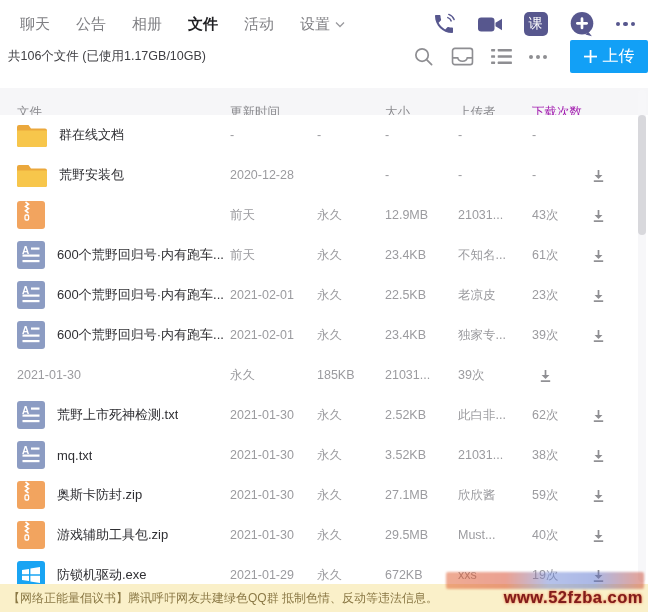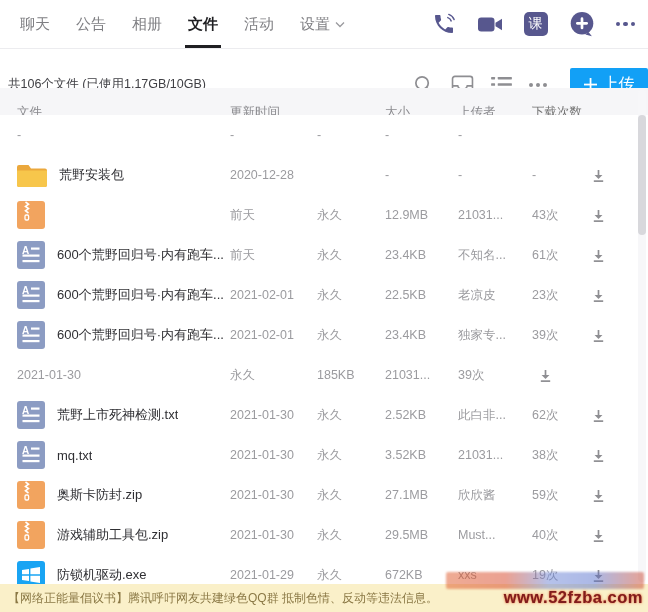--- a/index.html
+++ b/index.html
@@ -19,21 +19,21 @@
     bottom:0;width:36px;height:3px;background:#1F1F22;}
   .tab .caret{margin-left:5px;display:inline-flex;}
   .nav-actions{margin-left:auto;display:flex;align-items:center;gap:21px;padding-right:13px;}
   .nav-ico{display:inline-flex;align-items:center;justify-content:center;cursor:pointer;}
   .badge-course{width:24px;height:24px;border-radius:5px;background:#57578E;color:#fff;
     font-size:14px;display:flex;align-items:center;justify-content:center;}
   .dots{display:flex;gap:3px;align-items:center;}
   .dots i{width:4.5px;height:4.5px;border-radius:50%;background:#57578E;display:block;}
   .dots.gray i{width:4px;height:4px;background:#8E8E92;}
   
-  .toolbar{position:absolute;top:65px;left:0;width:648px;height:39px;display:flex;
+  .toolbar{position:absolute;top:37px;left:0;width:648px;height:39px;display:flex;
     align-items:center;background:#fff;}
   .summary{padding-left:8px;font-size:12.5px;color:#404045;}
   .tool-actions{margin-left:auto;display:flex;align-items:center;gap:17px;}
   .tool-ico{display:inline-flex;cursor:pointer;}
   .upload-btn{width:78px;height:33px;background:#12A0F6;color:#fff;display:flex;
     align-items:center;justify-content:center;gap:6px;font-size:16px;cursor:pointer;
     border-radius:2px;margin-left:6px;}
   
   .grid{display:grid;grid-template-columns:213px 87px 68px 73px 74px 53px 1fr;
     align-items:center;padding-left:17px;}
@@ -166,25 +166,34 @@
     </div>
   </div>
 </div>
 
 <div class="thead grid" id="thead">
     <div class="cell" style="color: rgb(138, 138, 142);">文件</div>
     <div class="cell" style="color: rgb(138, 138, 142);">更新时间</div>
     <div class="cell" style="color: rgb(138, 138, 142); margin-top: 48px;">过期时间</div>
     <div class="cell" style="color: rgb(138, 138, 142);">大小</div>
     <div class="cell" style="color: rgb(138, 138, 142);">上传者</div>
-    <div class="cell" style="color: #737373;">下载次数</div>
+    <div class="cell" style="color: #a21caf;">下载次数</div>
   </div>
 
 <div class="tbody" id="tbody">
     <div class="row grid">
+      <div class="name-cell">
+        <span class="ficon">
+          <svg width="30" height="26" viewBox="0 0 30 26">
+            <path d="M2 3h9.5l2.5 3.5H28a2 2 0 0 1 2 2V23a2 2 0 0 1-2 2H2a2 2 0 0 1-2-2V5a2 2 0 0 1 2-2z" fill="#EBA83C"></path>
+            <path d="M0 8.5h30V23a2 2 0 0 1-2 2H2a2 2 0 0 1-2-2z" fill="#F7C64B"></path>
+          </svg>
+        </span>
+        <span class="fname">群在线文档</span>
+      </div>
       <div class="cell">-</div>
       <div class="cell">-</div>
       <div class="cell">-</div>
       <div class="cell">-</div>
       <div class="cell">-</div>
       <div></div>
     </div>
     <div class="row grid">
       <div class="name-cell">
         <span class="ficon">

